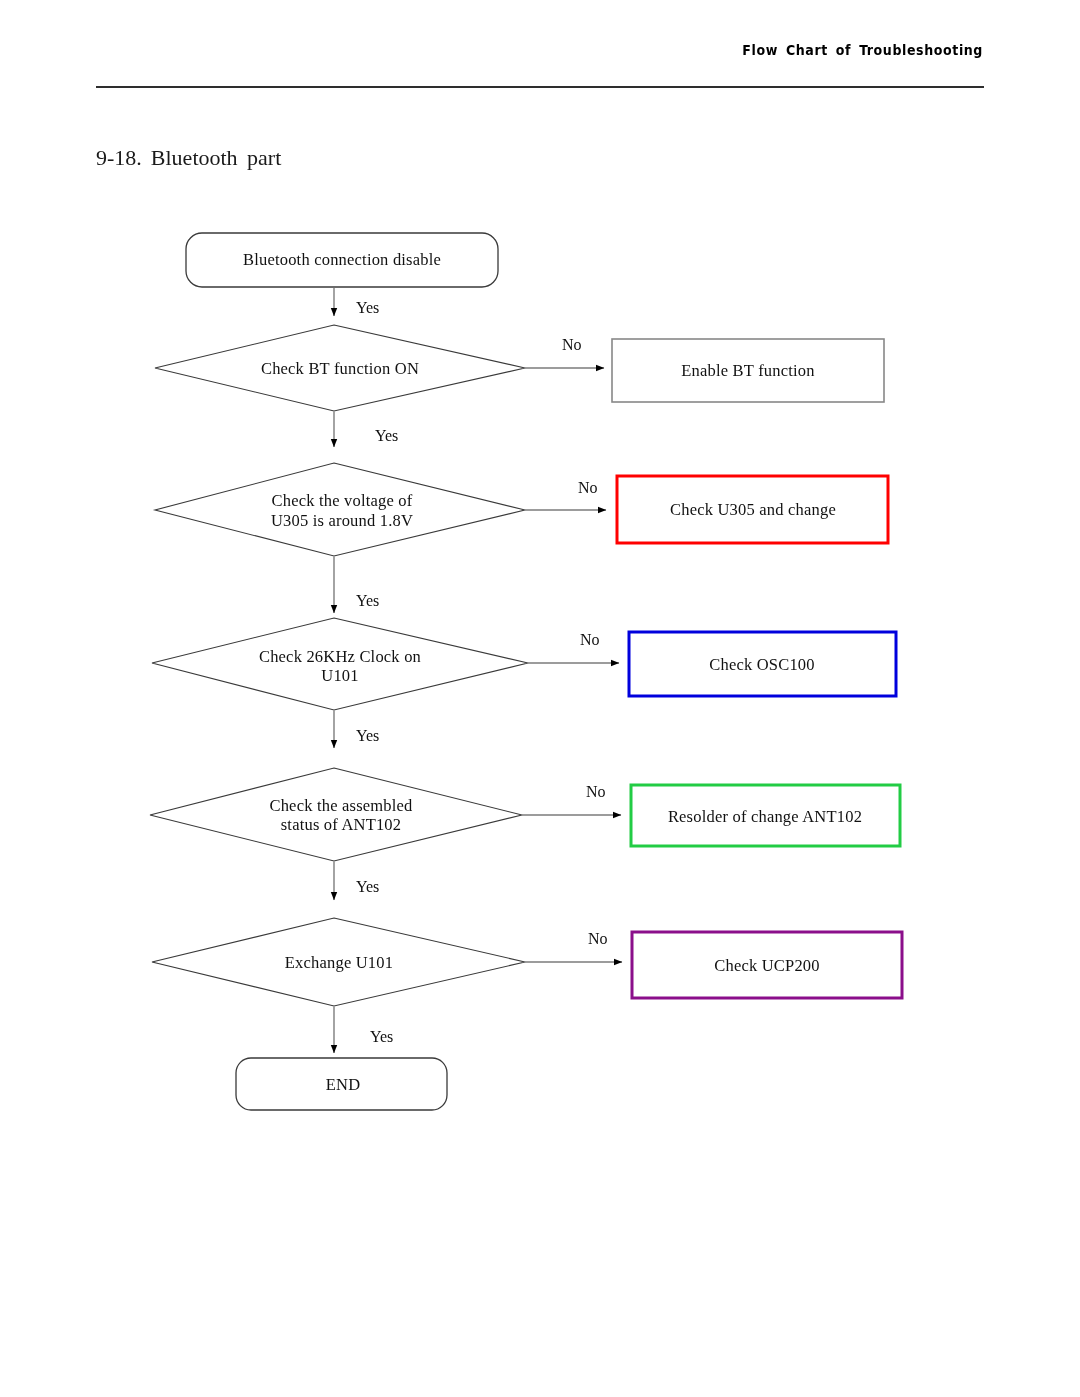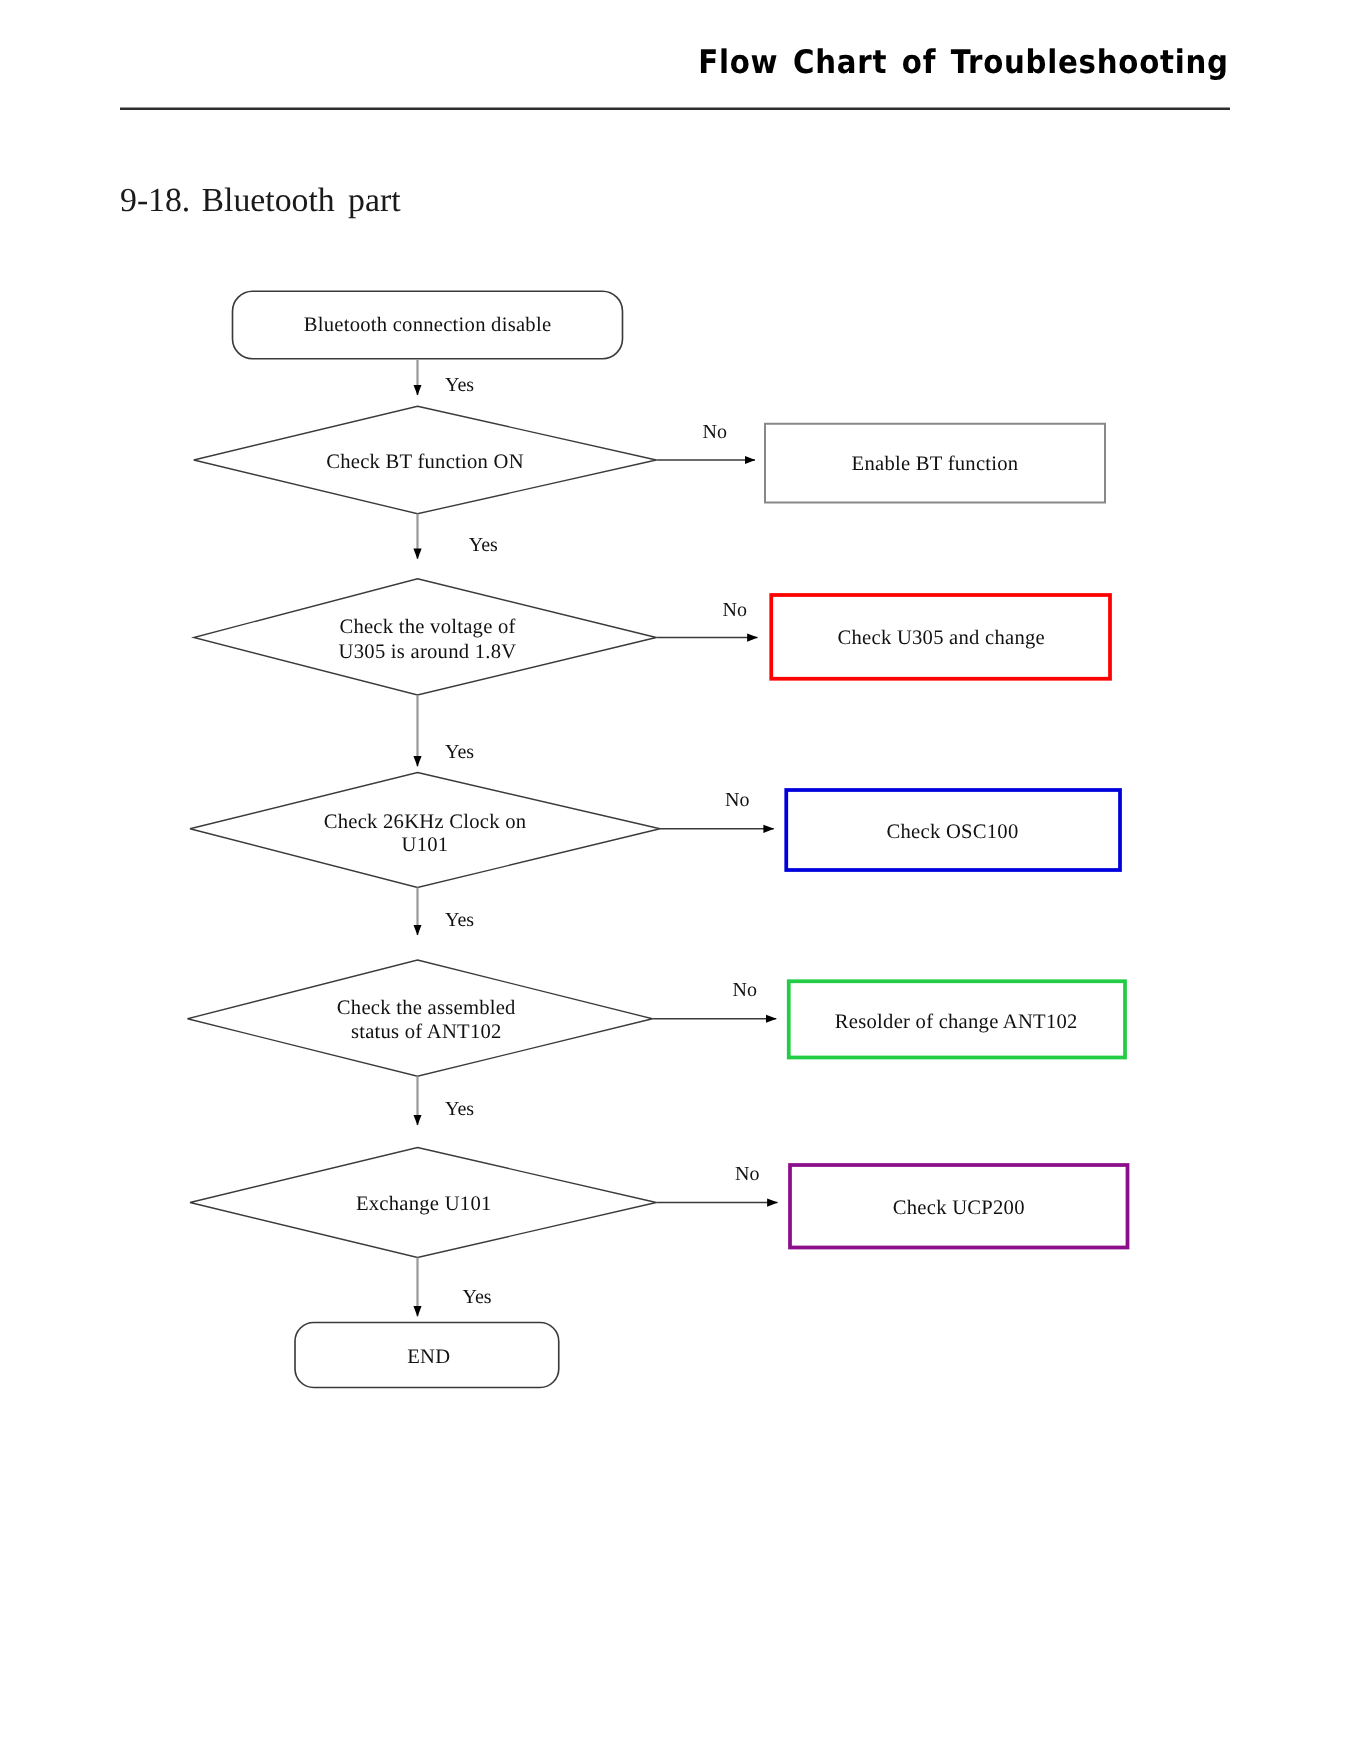--- a/index.html
+++ b/index.html
@@ -24,42 +24,42 @@
     width: 1080px;
     height: 92px;
   }
   #header-title {
     position: absolute;
     right: 97px;
     top: 50px;
     transform: translateY(-50%);
     font-family: "DejaVu Sans Condensed", "Liberation Sans Narrow", "Liberation Sans", sans-serif;
     font-weight: bold;
-    font-size: 26px;
+    font-size: 14px;
     letter-spacing: 0.6px;
     word-spacing: 3px;
     color: #000000;
     white-space: nowrap;
   }
   #header-rule {
     position: absolute;
     left: 96px;
     top: 86px;
     width: 888px;
     height: 2px;
     background: #2e2e2e;
   }
 
   
   #section-title {
     position: absolute;
     left: 96px;
     top: 145px;
     font-family: "Liberation Serif", serif;
-    font-size: 27px;
+    font-size: 22px;
     color: #1a1a1a;
     white-space: nowrap;
   }
   #section-title .sec-num { letter-spacing: 0px; }
   #section-title .sec-name { margin-left: 9px; word-spacing: 4px; }
 
   
   #flowchart {
     position: absolute;
     left: 0;

